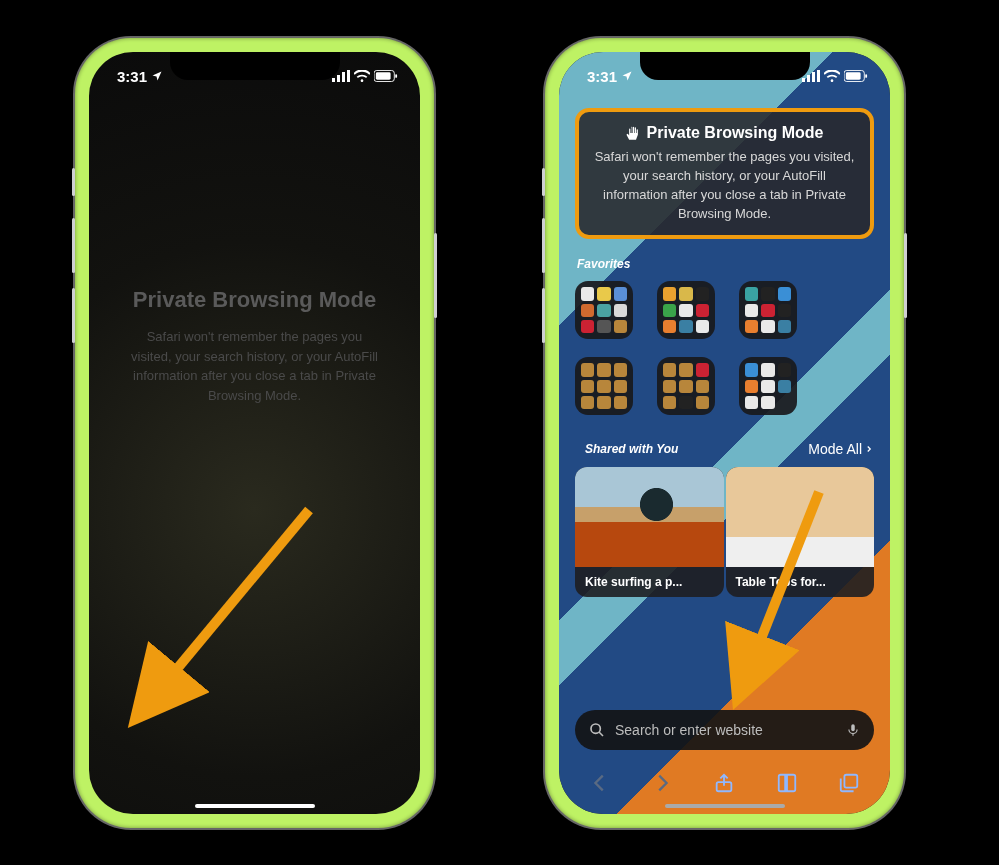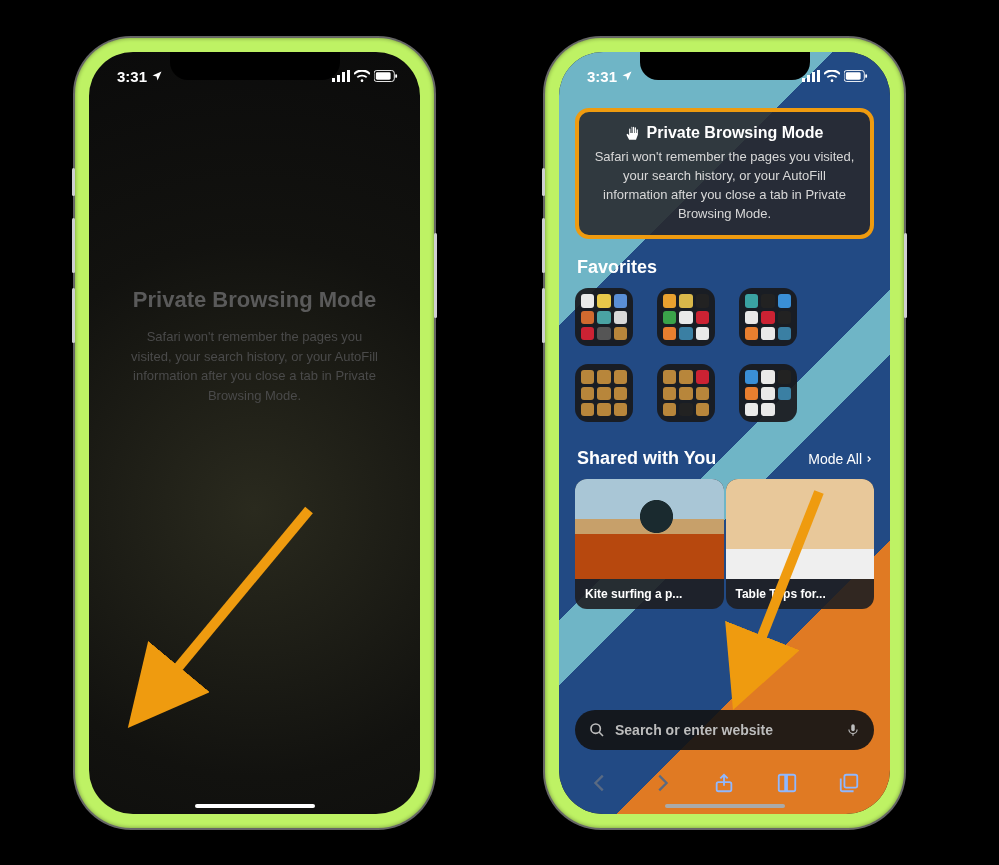--- a/index.html
+++ b/index.html
@@ -82,41 +82,41 @@
         #e07a23 75% 100%);
   }
   .content-r { position:absolute; inset:0; padding:50px 16px 0 16px; }
   .pbm-card {
     background: rgba(40,40,44,.88);
     border:4px solid #ef9b0f; border-radius:14px;
     padding:12px 14px; color:#fff; text-align:center; margin-top:6px;
   }
   .pbm-card h3 { font-size:16px; display:flex; justify-content:center; gap:6px; align-items:center; font-weight:600;}
   .pbm-card p { font-size:13px; color:#d8d8d8; margin-top:6px; line-height:1.45;}
-  .sec-title { color:#fff; font-size:18px; font-weight:700; margin:18px 0 10px 2px;}
+  .sec-title { color:#fff; font-size:12px; font-weight:700; margin:18px 0 10px 2px;font-style:italic;}
   .fav-grid { display:flex; flex-wrap:wrap; gap:18px 24px; }
   .fav-folder {
     width:58px; height:58px; background:rgba(25,25,28,.92); border-radius:13px;
     display:grid; grid-template-columns:repeat(3,1fr); grid-template-rows:repeat(3,1fr);
     gap:3px; padding:6px;
   }
   .fav-folder .mini { border-radius:3px; }
-  .shared-row { display:flex; justify-content:space-between; align-items:center; margin:26px 0 10px 2px;text-align:right;}
+  .shared-row { display:flex; justify-content:space-between; align-items:center; margin:26px 0 10px 10px;text-align:right;}
   .show-all { color:#fff; font-size:14px; display:flex; align-items:center; gap:2px;}
   .cards { display:flex; gap:2px; }
   .card { flex:1; background:rgba(30,30,33,.9); border-radius:12px; overflow:hidden; height:130px; display:flex; flex-direction:column;}
   .card .thumb { flex:1; }
   .card .cap { color:#fff; font-size:12px; font-weight:600; padding:8px 10px; white-space:nowrap; overflow:hidden; text-overflow:ellipsis;}
   .thumb1 { background: linear-gradient(180deg,#a9c6d6 40%, #c7a06a 40% 55%, #b7480e 55%); position:relative;}
   .thumb1::after{content:"";position:absolute;left:35%;top:10%;width:40%;height:55%;background:radial-gradient(circle,#1a2a2f 40%,transparent 42%);}
   .thumb2 { background: linear-gradient(180deg,#e8c89a 70%, #efefef 70%);}
   .search-pill {
     position:absolute; left:16px; right:16px; bottom:64px; height:40px;
     background:rgba(20,20,22,.92); border-radius:20px;
-    display:flex; align-items:center; padding:0 14px; gap:10px; color:#bdbdbd;font-weight:bold;
+    display:flex; align-items:center; padding:0 14px; gap:10px; color:#bdbdbd;
   }
   .search-pill .ph { flex:1; font-size:14px; color:#bdbdbd; }
   .toolbar-r {
     position:absolute; bottom:0; left:0; right:0; height:54px;
     display:flex; justify-content:space-around; align-items:center; padding:0 10px 8px;
   }
   .tb-ico { width:40px; display:flex; justify-content:center; }
   .tb-ico svg { stroke:#8fb8ff; }
   .tb-ico.dim svg { stroke:#5a6a82; }
 

